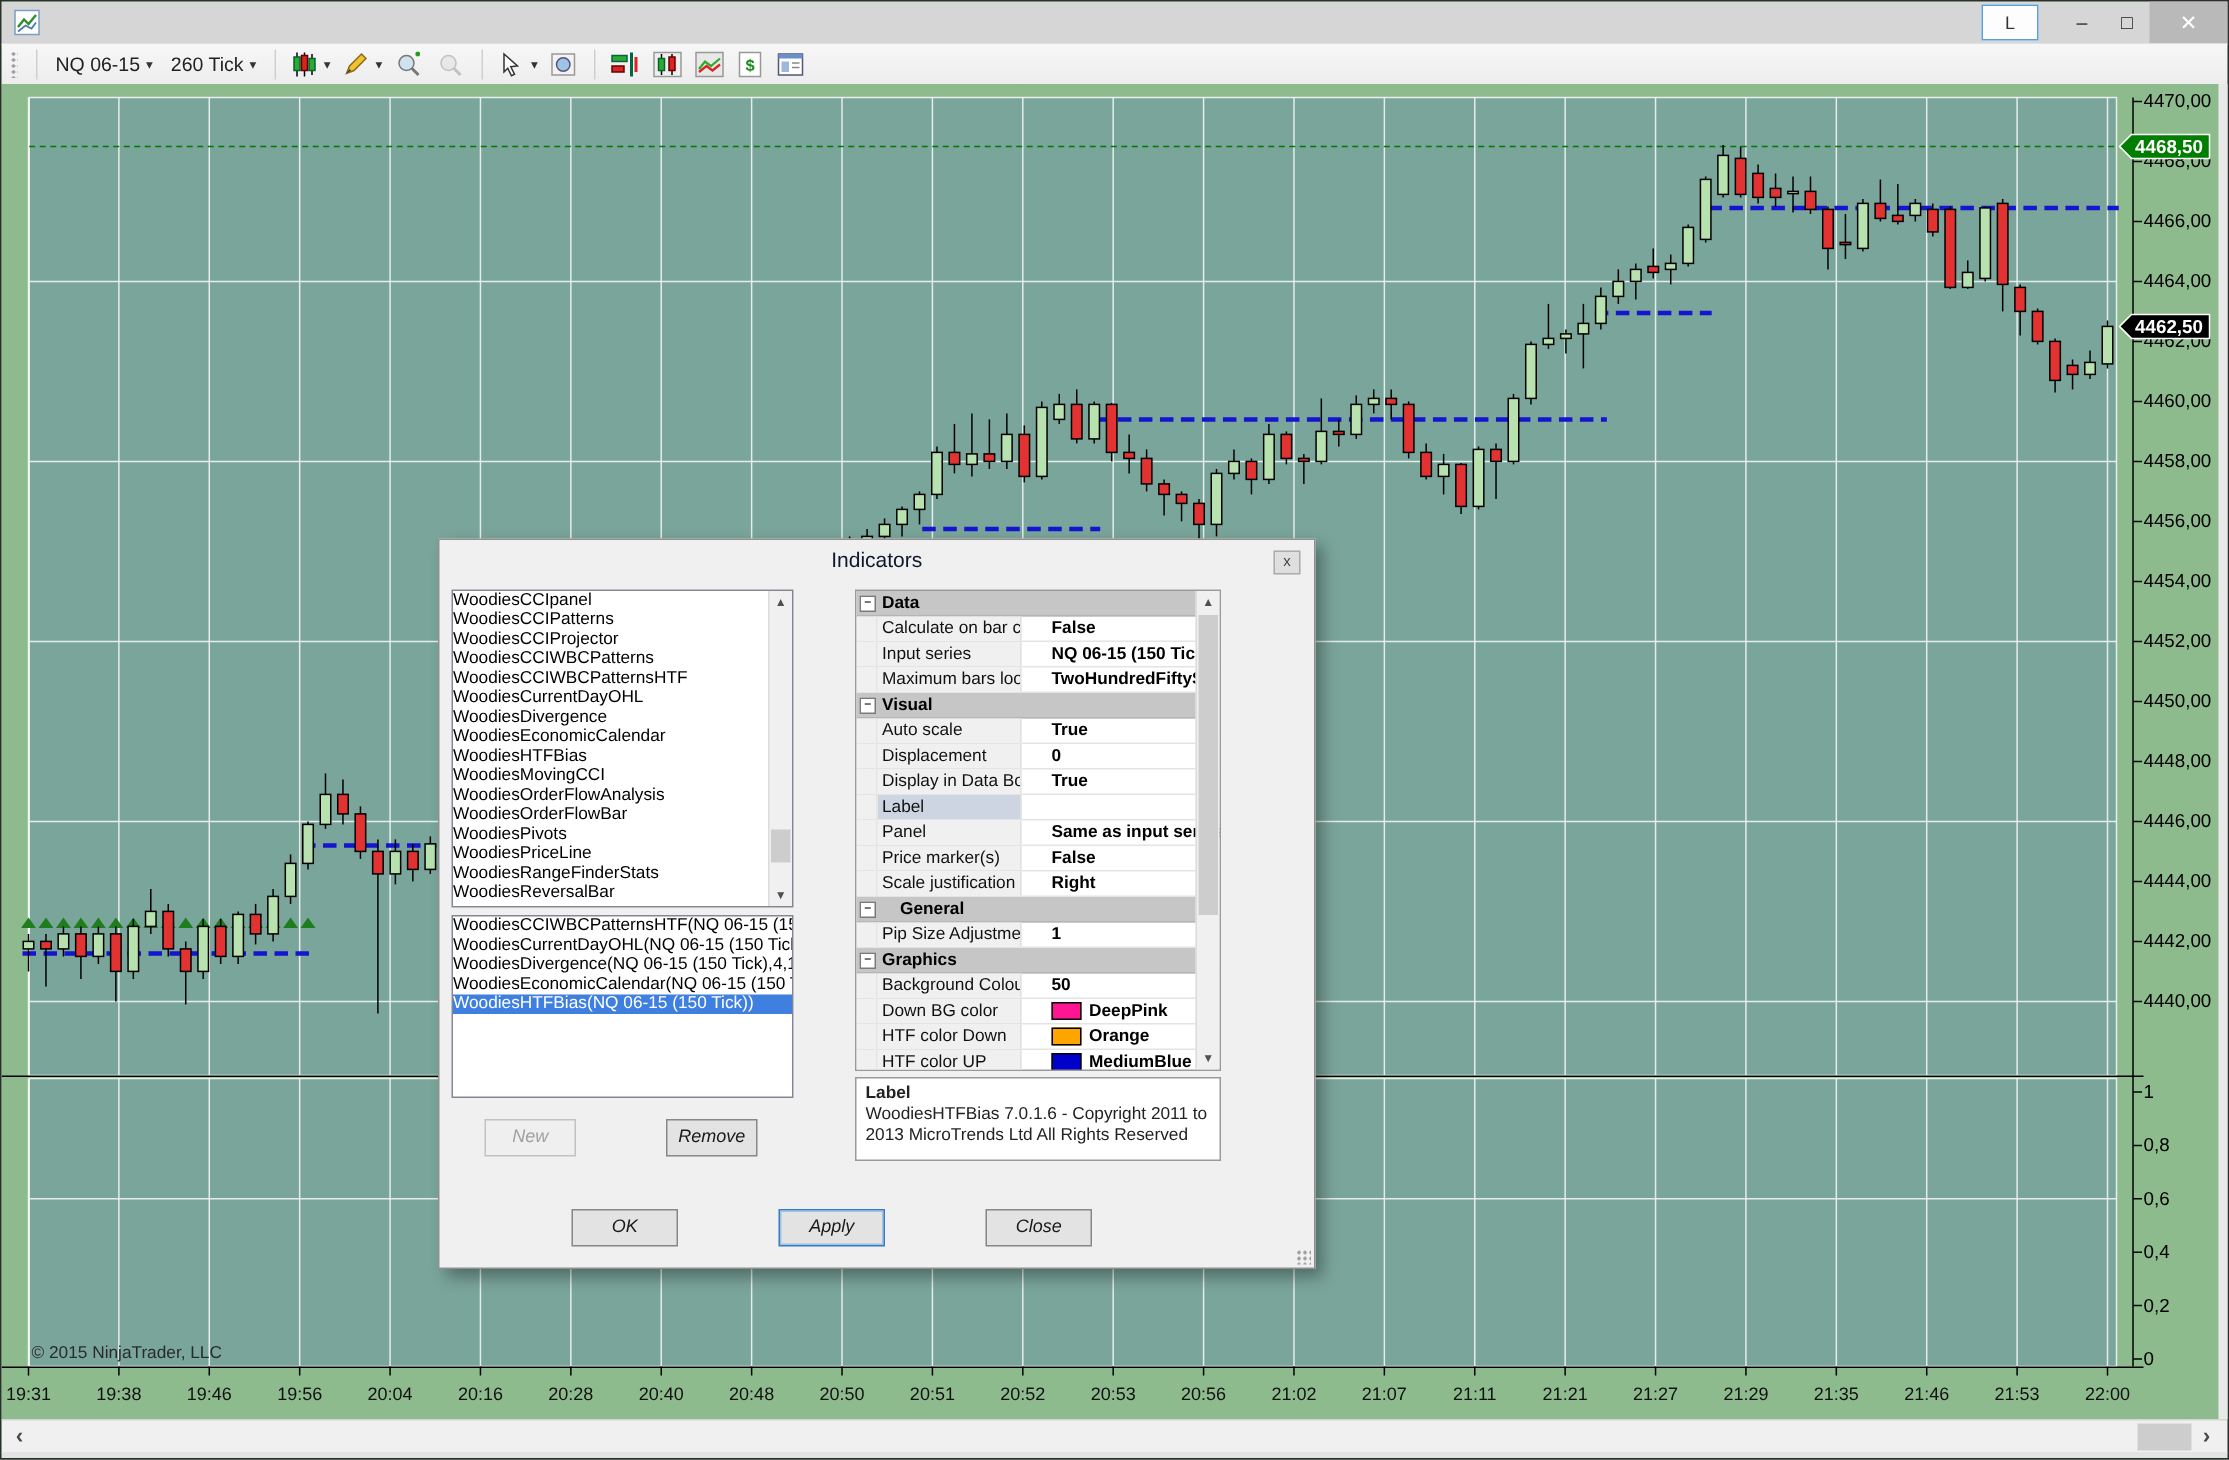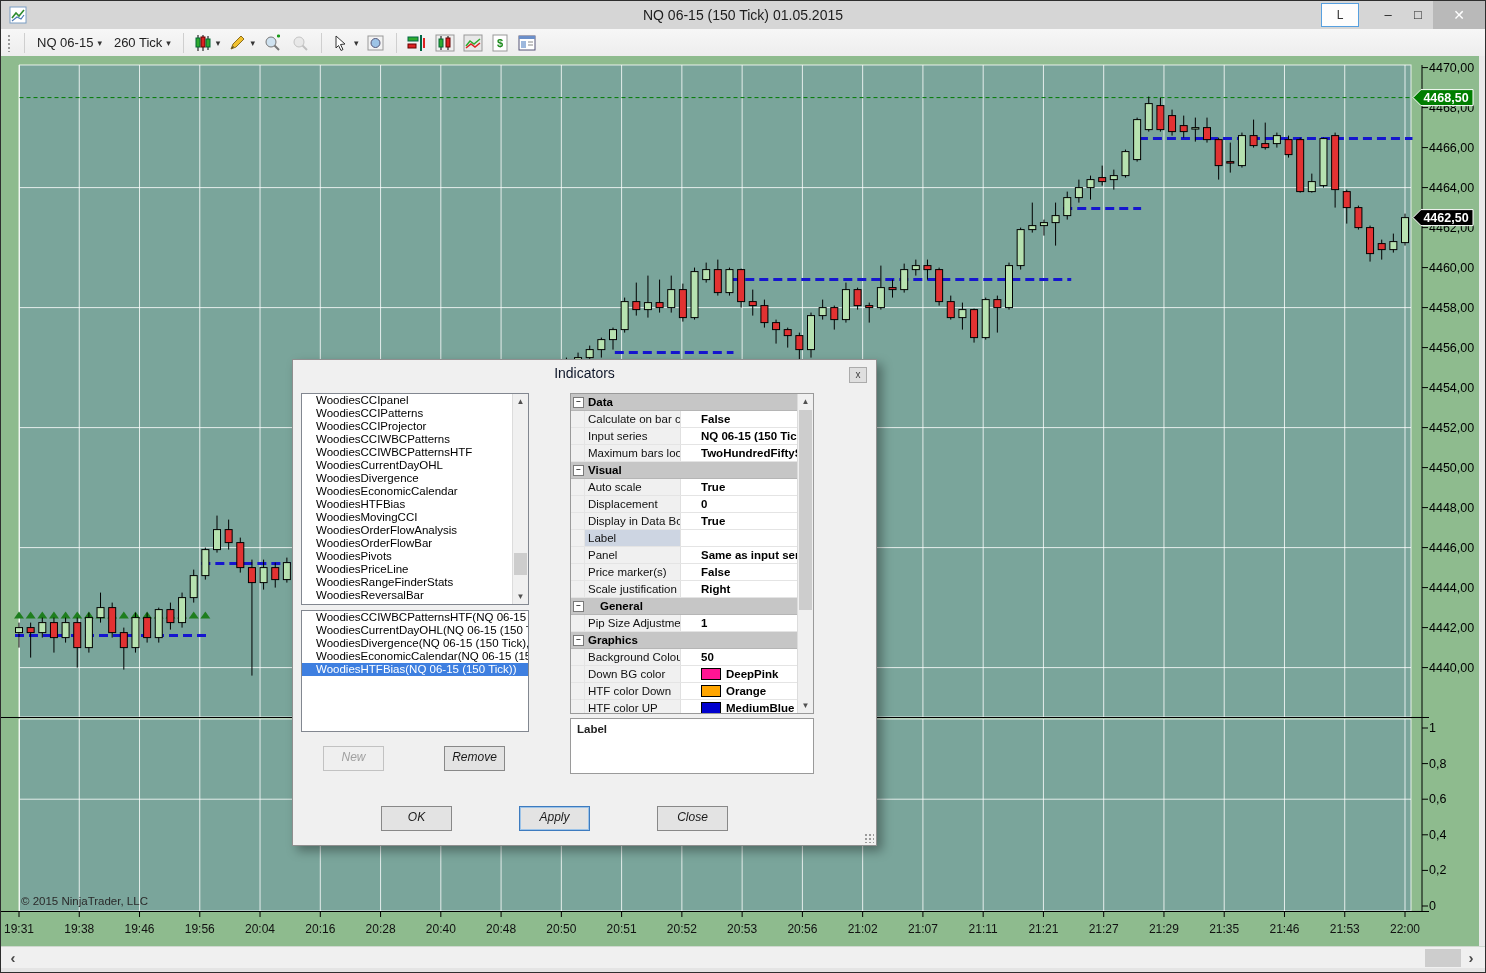--- a/index.html
+++ b/index.html
@@ -37,21 +37,21 @@
   .sb-thumb{position:absolute;top:2px;left:1424px;width:36px;height:18px;background:#cdcdcd;cursor:pointer;}
   .win-bottom{position:absolute;left:0;top:967px;width:100%;height:6px;background:#e4e4e4;}
   
   .dialog{position:absolute;left:291px;top:358px;width:585px;height:487px;background:#f0f0f0;
           border:1px solid #8f8f8f;box-shadow:5px 5px 10px rgba(0,0,0,.35);box-sizing:border-box;font-size:12px;}
   .dlg-title{position:absolute;left:0;top:0;width:100%;height:26px;text-align:center;
              font-size:14px;color:#0f172a;line-height:26px;}
   .dlg-close{position:absolute;right:9px;top:7px;width:16px;height:14px;background:#dfdfdf;border:1px solid #ababab;
              font-size:10px;line-height:13px;text-align:center;color:#444;cursor:pointer;}
   .listbox{position:absolute;background:#fff;border:1px solid #828790;overflow:hidden;}
-  .lb-item{height:13px;line-height:13px;padding-left:14px;white-space:nowrap;color:#000;cursor:pointer;font-size:11.5px;}
+  .lb-item{height:13px;line-height:13px;padding-left:0;white-space:nowrap;color:#000;cursor:pointer;font-size:11.5px;}
   .lb-item.sel{background:#3e7fe0;color:#fff;}
   .vscroll{position:absolute;right:0;top:0;width:15px;height:100%;background:#f0f0f0;border-left:1px solid #dcdcdc;}
   .vs-arrow{position:absolute;left:0;width:15px;height:15px;font-size:8px;color:#505050;text-align:center;line-height:15px;cursor:pointer;}
   .vs-thumb{position:absolute;left:1px;width:13px;background:#cdcdcd;cursor:pointer;}
   .dlg-btn{position:absolute;height:23px;background:#e3e3e3;border:1px solid #888;font-size:12px;color:#1a1a1a;
            text-align:center;line-height:21px;cursor:pointer;font-style:italic;}
   .dlg-btn.focused{border:1px solid #3d7bbf;box-shadow:inset 0 0 0 1px #9cc3e8;}
   .dlg-btn.disabled{color:#a0a0a0;border-color:#c2c2c2;background:#efefef;cursor:default;}
   
   .propgrid{position:absolute;background:#fff;border:1px solid #9a9a9a;overflow:hidden;}
@@ -75,21 +75,20 @@
 <body>
 
 <div id="window">
 
   <div class="titlebar">
     <svg class="win-icon" viewBox="0 0 18 18">
       <rect x="1" y="1" width="16" height="16" fill="#fff" stroke="#7a9ec4"></rect>
       <polyline points="3,12 7,7 10,10 15,4" fill="none" stroke="#2e8b2e" stroke-width="1.6"></polyline>
       <polyline points="3,15 8,11 12,13 15,9" fill="none" stroke="#4a7ab5" stroke-width="1.2"></polyline>
     </svg>
-    <span class="title-text">NQ 06-15 (150 Tick)  01.05.2015</span>
     <div class="tb-controls">
       <div class="link-btn">L</div>
       <div class="ctl">–</div>
       <div class="ctl">□</div>
       <div class="ctl close">✕</div>
     </div>
   </div>
 
   <div class="toolbar">
     <div class="grip"></div>
@@ -785,20 +784,21 @@
         </div>
         <div class="vscroll">
         <div class="vs-arrow" style="top:0">▲</div>
         <div class="vs-thumb" style="top:16px;height:200px"></div>
         <div class="vs-arrow" style="bottom:0">▼</div>
       </div>
     </div>
 
     <div class="desc-box" style="left:277px;top:358px;width:230px;height:48px">
       <b>Label</b>
+      <span>WoodiesHTFBias 7.0.1.6  - Copyright 2011 to 2013 MicroTrends Ltd All Rights Reserved</span>
     </div>
 
     <div class="dlg-btn" style="left:88px;top:446px;width:69px">OK</div>
     <div class="dlg-btn focused" style="left:226px;top:446px;width:69px">Apply</div>
     <div class="dlg-btn" style="left:364px;top:446px;width:69px">Close</div>
     <div class="resize-grip"></div>
   </div>
 </div>
 
 </body></html>

